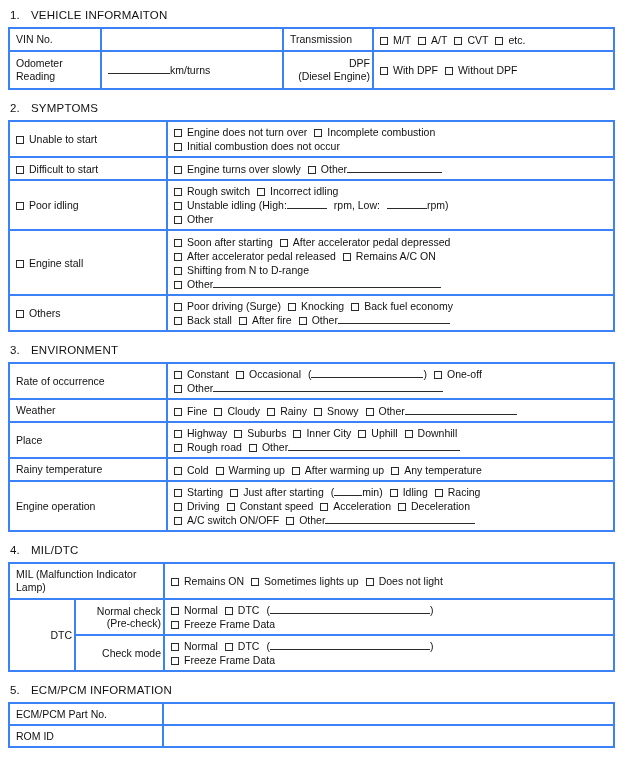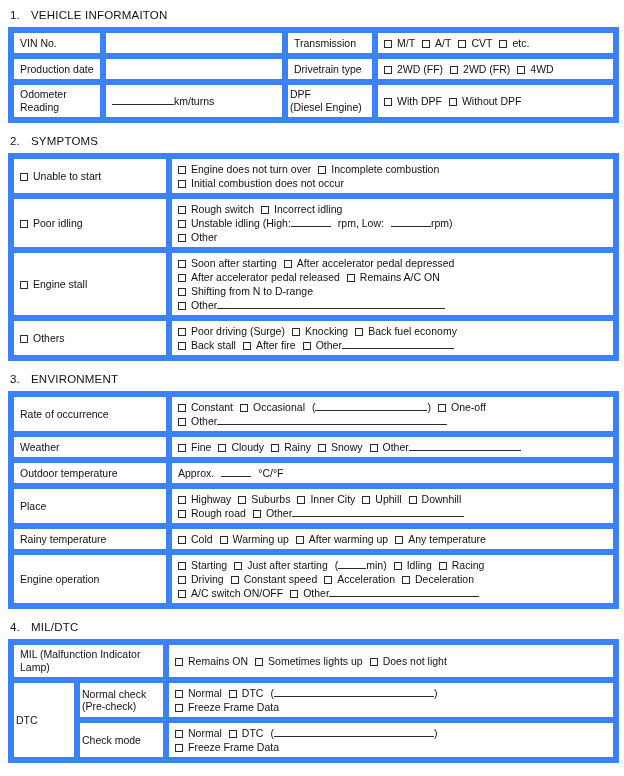--- a/index.html
+++ b/index.html
@@ -2,22 +2,22 @@
 <html><head>
 <meta charset="utf-8">
 <style>
   *{box-sizing:border-box;margin:0;padding:0}
   html,body{background:#fff}
   body{width:624px;height:776px;overflow:hidden;font-family:"Liberation Sans",sans-serif;color:#111}
   .page{width:624px;height:776px;padding:9px 11px 0 8px;background:#fff}
   .sec-title{display:flex;font-size:11.5px;letter-spacing:.2px;margin:0 0 6px 2px;white-space:nowrap}
   .sec-num{width:21px;flex:0 0 21px}
   table{border-collapse:collapse;table-layout:fixed;width:605px;margin-bottom:12px}
-  td{border:6px solid #3b82f6;vertical-align:middle;font-size:10.5px;padding:3px 5px 3px 6px;overflow:hidden}
-  .ctr{text-align:left;padding:3px 2px}
+  td{border:2px solid #3b82f6;vertical-align:middle;font-size:10.5px;padding:3px 5px 3px 6px;overflow:hidden}
+  .ctr{text-align:right;padding:3px 2px}
   .blk{display:block;line-height:13px}
   .ln{line-height:14px;white-space:nowrap}
   .lbl{line-height:13px}
   .tk{white-space:nowrap}
   .box{display:inline-block;width:8px;height:8px;border:1px solid #2b2b2b;background:#fff;vertical-align:-1px;margin-right:5px}
   .cbl{white-space:nowrap}
   .fl{display:inline-block;border-bottom:1px solid #2b2b2b;height:11px}
   .flw{white-space:nowrap}
   .sp{display:inline-block;width:7px}
   .txt{white-space:nowrap}
@@ -40,28 +40,20 @@
       </colgroup>
     <tbody>
         <tr style="height:23px">
       <td class="lbl">VIN No.</td>
       <td></td>
       <td class="lbl">Transmission</td>
       <td>
             <div class="ln"><span class="tk"><span class="box"></span><span class="cbl">M/T</span></span><span class="sp"></span><span class="tk"><span class="box"></span><span class="cbl">A/T</span></span><span class="sp"></span><span class="tk"><span class="box"></span><span class="cbl">CVT</span></span><span class="sp"></span><span class="tk"><span class="box"></span><span class="cbl">etc.</span></span></div>
           </td>
     </tr>
-    <tr style="height:22px">
-      <td class="lbl">Production date</td>
-      <td></td>
-      <td class="lbl">Drivetrain type</td>
-      <td>
-            <div class="ln"><span class="tk"><span class="box"></span><span class="cbl">2WD (FF)</span></span><span class="sp"></span><span class="tk"><span class="box"></span><span class="cbl">2WD (FR)</span></span><span class="sp"></span><span class="tk"><span class="box"></span><span class="cbl">4WD</span></span></div>
-          </td>
-    </tr>
     <tr style="height:38px">
       <td class="lbl">Odometer Reading</td>
       <td>
             <div class="ln"><span class="flw"><span class="fl" style="width: 62px;"></span></span><span class="txt">km/turns</span></div>
           </td>
       <td class="ctr">
         <span class="blk">DPF</span>
         <span class="blk">(Diesel Engine)</span>
       </td>
       <td>
@@ -81,20 +73,28 @@
         <col style="width:447px">
       </colgroup>
     <tbody>
         <tr style="height:36px">
       <td>
             <div class="ln"><span class="tk"><span class="box"></span><span class="cbl">Unable to start</span></span></div>
           </td>
       <td>
         <div class="ln"><span class="tk"><span class="box"></span><span class="cbl">Engine does not turn over</span></span><span class="sp"></span><span class="tk"><span class="box"></span><span class="cbl">Incomplete combustion</span></span></div>
         <div class="ln"><span class="tk"><span class="box"></span><span class="cbl">Initial combustion does not occur</span></span></div>
+      </td>
+    </tr>
+    <tr style="height:23px">
+      <td>
+            <div class="ln"><span class="tk"><span class="box"></span><span class="cbl">Difficult to start</span></span></div>
+          </td>
+      <td>
+        <div class="ln"><span class="tk"><span class="box"></span><span class="cbl">Engine turns over slowly</span></span><span class="sp"></span><span class="tk"><span class="box"></span><span class="cbl">Other</span></span><span class="flw"><span class="fl" style="width: 95px;"></span></span></div>
       </td>
     </tr>
     <tr style="height:50px">
       <td>
             <div class="ln"><span class="tk"><span class="box"></span><span class="cbl">Poor idling</span></span></div>
           </td>
       <td>
         <div class="ln"><span class="tk"><span class="box"></span><span class="cbl">Rough switch</span></span><span class="sp"></span><span class="tk"><span class="box"></span><span class="cbl">Incorrect idling</span></span></div>
         <div class="ln"><span class="tk"><span class="box"></span><span class="cbl">Unstable idling (High:</span></span><span class="flw"><span class="fl" style="width: 40px;"></span></span><span class="sp"></span><span class="txt">rpm, Low:</span><span class="sp"></span><span class="flw"><span class="fl" style="width: 40px;"></span><span class="txt">rpm)</span></span></div>
         <div class="ln"><span class="tk"><span class="box"></span><span class="cbl">Other</span></span></div>
@@ -139,26 +139,20 @@
         <div class="ln"><span class="tk"><span class="box"></span><span class="cbl">Constant</span></span><span class="sp"></span><span class="tk"><span class="box"></span><span class="cbl">Occasional</span></span><span class="sp"></span><span class="flw"><span class="txt">(</span><span class="fl" style="width: 112px;"></span><span class="txt">)</span></span><span class="sp"></span><span class="tk"><span class="box"></span><span class="cbl">One-off</span></span></div>
         <div class="ln"><span class="tk"><span class="box"></span><span class="cbl">Other</span></span><span class="flw"><span class="fl" style="width: 230px;"></span></span></div>
       </td>
     </tr>
     <tr style="height:23px">
       <td class="lbl">Weather</td>
       <td>
         <div class="ln"><span class="tk"><span class="box"></span><span class="cbl">Fine</span></span><span class="sp"></span><span class="tk"><span class="box"></span><span class="cbl">Cloudy</span></span><span class="sp"></span><span class="tk"><span class="box"></span><span class="cbl">Rainy</span></span><span class="sp"></span><span class="tk"><span class="box"></span><span class="cbl">Snowy</span></span><span class="sp"></span><span class="tk"><span class="box"></span><span class="cbl">Other</span></span><span class="flw"><span class="fl" style="width: 112px;"></span></span></div>
       </td>
     </tr>
-    <tr style="height:23px">
-      <td class="lbl">Outdoor temperature</td>
-      <td>
-        <div class="ln"><span class="txt">Approx.</span><span class="sp"></span><span class="flw"><span class="fl" style="width: 30px;"></span></span><span class="sp"></span><span class="txt">°C/°F</span></div>
-      </td>
-    </tr>
     <tr style="height:36px">
       <td class="lbl">Place</td>
       <td>
         <div class="ln"><span class="tk"><span class="box"></span><span class="cbl">Highway</span></span><span class="sp"></span><span class="tk"><span class="box"></span><span class="cbl">Suburbs</span></span><span class="sp"></span><span class="tk"><span class="box"></span><span class="cbl">Inner City</span></span><span class="sp"></span><span class="tk"><span class="box"></span><span class="cbl">Uphill</span></span><span class="sp"></span><span class="tk"><span class="box"></span><span class="cbl">Downhill</span></span></div>
         <div class="ln"><span class="tk"><span class="box"></span><span class="cbl">Rough road</span></span><span class="sp"></span><span class="tk"><span class="box"></span><span class="cbl">Other</span></span><span class="flw"><span class="fl" style="width: 172px;"></span></span></div>
       </td>
     </tr>
     <tr style="height:23px">
       <td class="lbl">Rainy temperature</td>
       <td>
@@ -214,20 +208,24 @@
   <div class="sec-title">
     <span class="sec-num">5.</span>
     <span>ECM/PCM INFORMATION</span>
   </div>
   <table>
     <colgroup>
         <col style="width:154px">
         <col style="width:451px">
       </colgroup>
     <tbody>
+        <tr style="height:22px">
+      <td class="lbl">ECM/PCM Part No.</td>
+      <td></td>
+    </tr>
     <tr style="height:22px">
       <td class="lbl">ROM ID</td>
       <td></td>
     </tr>
   </tbody>
     </table>
 
 </div>
 
 </body></html>

